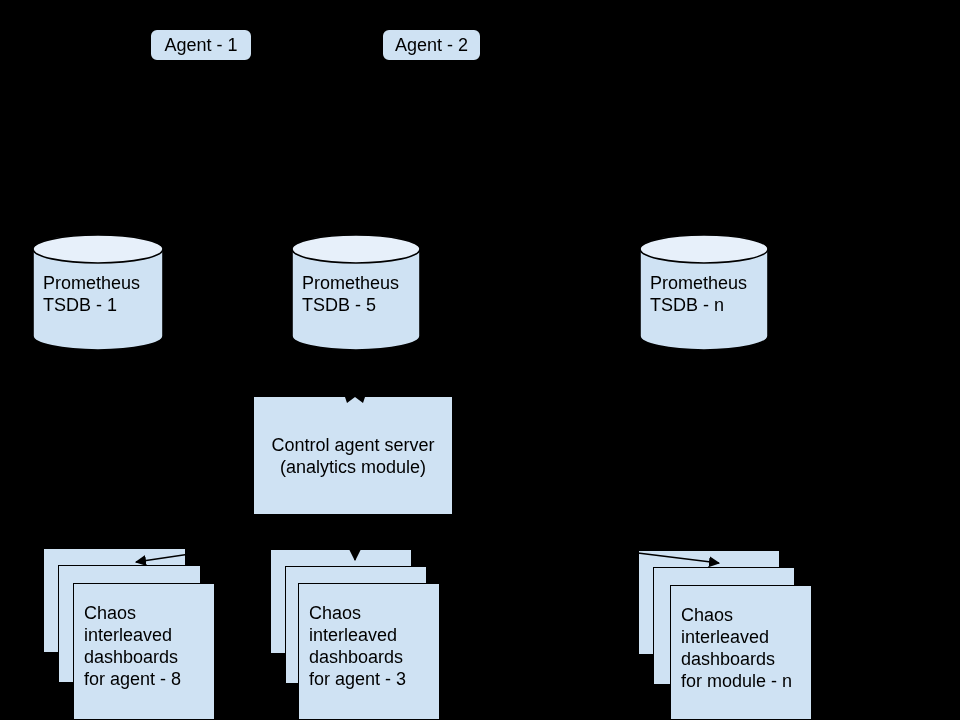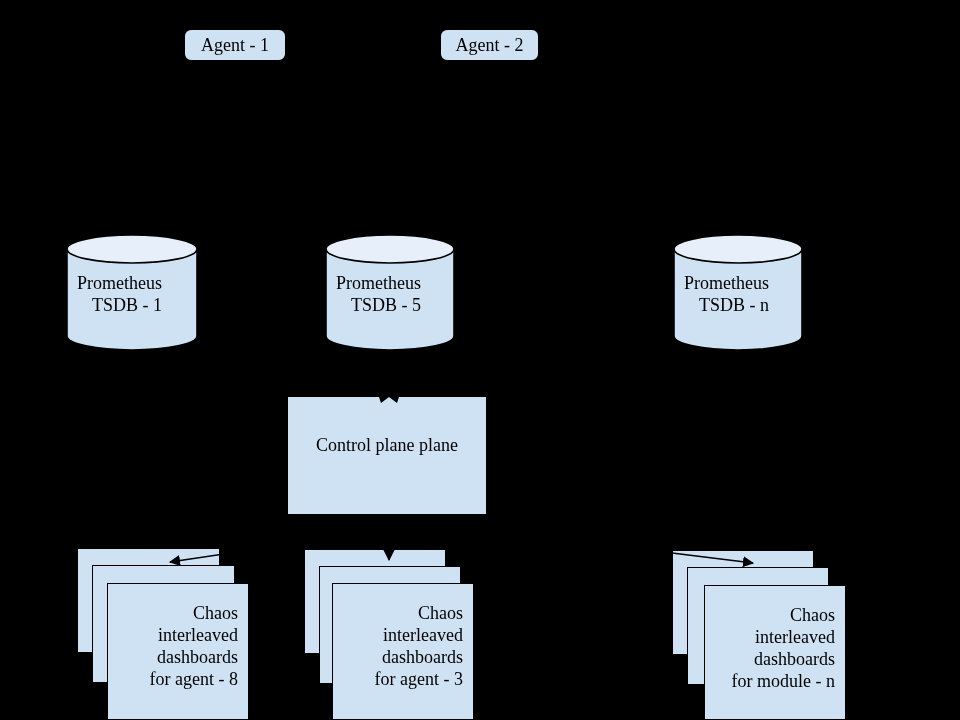--- a/index.html
+++ b/index.html
@@ -1,40 +1,40 @@
 <!DOCTYPE html>
 <html style="--bg: #000000; --fill: #cfe2f3; --cyl-top: #e7f0fa; --stroke: #000000; --text: #000000;"><head>
 <meta charset="utf-8">
 <style>
   :root{
     --bg:#000000; --fill:#cfe2f3; --cyl-top:#e7f0fa; --stroke:#000000; --text:#000000;
   }
   html,body{margin:0;padding:0;background:#000;}
   .stage{
     position:relative;width:816px;height:720px;background:var(--bg);
-    overflow:hidden;font-family:Liberation Serif, serif;color:var(--text);margin-left:34px;
+    overflow:hidden;font-family:Liberation Sans, sans-serif;color:var(--text);
   }
   .layer{position:absolute;left:0;top:0;width:960px;height:720px;}
   .svg-cyl{z-index:1;}
   .node-layer{z-index:2;}
   .svg-arrows{z-index:5;pointer-events:none;}
   .agent{
     position:absolute;box-sizing:border-box;background:var(--fill);
     border:2px solid var(--stroke);border-radius:8px;
     display:flex;align-items:center;justify-content:center;
     font-size:18px;line-height:22px;
   }
   .rectnode{
     position:absolute;box-sizing:border-box;background:var(--fill);
     border:1.5px solid var(--stroke);
   }
   .ctrl-text{
     position:absolute;text-align:center;font-size:18px;line-height:22px;
   }
-  .txtblock{position:absolute;font-size:18px;line-height:22px;z-index:3;text-align:right;}
+  .txtblock{position:absolute;font-size:18px;line-height:22px;z-index:3;}
   .txtblock span,.ctrl-text span{display:block;}
   .cyl-body{fill:var(--fill);stroke:var(--stroke);stroke-width:1.6;}
   .cyl-top{fill:var(--cyl-top);stroke:var(--stroke);stroke-width:1.6;}
   .conn{stroke:var(--stroke);stroke-width:1.4;fill:none;}
   .arrhead{fill:var(--stroke);}
 </style>
 </head>
 <body>
 
 <div class="stage">
@@ -52,40 +52,41 @@
       <path class="cyl-body" d="M640 249 L640 336 A64 14 0 0 0 768 336 L768 249 Z"></path>
       <ellipse class="cyl-top" cx="704" cy="249" rx="64" ry="14"></ellipse>
     </g>
   </svg>
 
   <div class="layer node-layer">
 
     <div class="agent" style="left:149px;top:28px;width:104px;height:34px;">
       <span>Agent - 1</span>
     </div>
-    <div class="agent" style="left:405px;top:28px;width:101px;height:34px;align-items:center;">
+    <div class="agent" style="left:381px;top:28px;width:101px;height:34px;align-items:center;">
       <span>Agent - 2</span>
     </div>
 
     <div class="txtblock" style="left:43px;top:272px;">
       <span>Prometheus</span>
       <span>TSDB - 1</span>
     </div>
     <div class="txtblock" style="left:302px;top:272px;">
       <span>Prometheus</span>
       <span>TSDB - 5</span>
     </div>
     <div class="txtblock" style="left:650px;top:272px;">
       <span>Prometheus</span>
       <span>TSDB - n</span>
     </div>
 
     <div class="rectnode" style="left:253px;top:396px;width:200px;height:119px;"></div>
     <div class="ctrl-text" style="left:253px;top:434px;width:200px;z-index:3;">
-      <span>Control plane plane</span>
+      <span>Control agent server</span>
+      <span>(analytics module)</span>
     </div>
 
     <div class="rectnode" style="left:43px;top:548px;width:143px;height:105px;"></div>
     <div class="rectnode" style="left:58px;top:565px;width:143px;height:118px;"></div>
     <div class="rectnode" style="left:73px;top:583px;width:142px;height:137px;"></div>
     <div class="txtblock" style="left:84px;top:602px;width:120px;">
       <span>Chaos</span>
       <span>interleaved</span>
       <span>dashboards</span>
       <span>for agent - 8</span>

